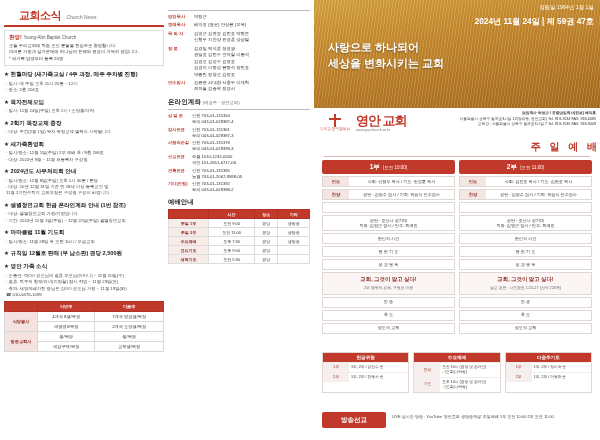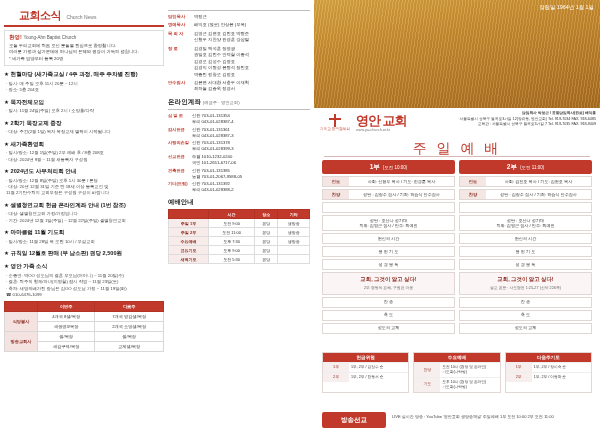--- a/index.html
+++ b/index.html
@@ -71,22 +71,22 @@
   .logobar{position:absolute;left:0;top:108px;width:286px;height:30px;background:#fff;}
   .logo-mark{position:absolute;left:6px;top:4px;width:34px;height:22px;}
   .logo-cross{position:absolute;left:14px;top:2px;width:2px;height:13px;background:#c0392b;}
   .logo-cross2{position:absolute;left:9px;top:6px;width:12px;height:2px;background:#c0392b;}
   .logo-sub{position:absolute;left:0;top:15px;font-size:3.6px;color:#c0392b;}
   .logo-name{position:absolute;left:42px;top:4px;font-size:13px;font-weight:bold;color:#c0392b;letter-spacing:-1px;}
   .logo-url{position:absolute;left:42px;top:20px;font-size:3.8px;color:#777;}
   .addr{position:absolute;right:4px;top:3px;width:150px;text-align:right;font-size:3.7px;line-height:1.5;color:#333;}
   .addr .b{font-weight:bold;}
 
-  .worship-title{position:absolute;left:0;top:140px;width:286px;text-align:center;
-        font-size:14px;font-weight:normal;color:#c0392b;letter-spacing:3px;}
+  .worship-title{position:absolute;left:0;top:140px;width:286px;text-align:right;
+        font-size:10px;font-weight:bold;color:#c0392b;letter-spacing:3px;}
   .wt-rule{position:absolute;left:10px;top:156px;width:266px;height:1px;background:#d8b9b4;}
 
   .wgrid{position:absolute;left:8px;top:160px;width:270px;}
   .whead{display:flex;gap:4px;}
   .whead > div{flex:1;background:#c0392b;color:#fff;text-align:center;padding:2.5px 0;
         font-size:6.5px;font-weight:bold;border-radius:2px;}
   .whead .time{font-size:4.5px;font-weight:normal;margin-left:3px;}
 
   .wrow{display:flex;gap:4px;margin-top:2px;}
   .wcell{flex:1;border:1px solid #e0d6d4;display:flex;min-height:9px;}
@@ -318,20 +318,25 @@
         <td></td>
       </tr>
     </tbody>
       </table>
   </div>
 
   <div class="col-right">
 
     <div class="hero">
       <div class="hero-found">창립일 1964년 1월 1일</div>
+      <div class="hero-date">2024년 11월 24일 | 제 59권 47호</div>
+      <div class="hero-slogan">
+        <div>사랑으로 하나되어</div>
+        <div>세상을 변화시키는 교회</div>
+      </div>
     </div>
 
     <div class="logobar">
       <div class="logo-mark">
         <div class="logo-cross"></div>
         <div class="logo-cross2"></div>
         <div class="logo-sub">기독교 한국침례회</div>
       </div>
       <div class="logo-name">영안 교회</div>
       <div class="logo-url">www.ya-church.or.kr</div>

